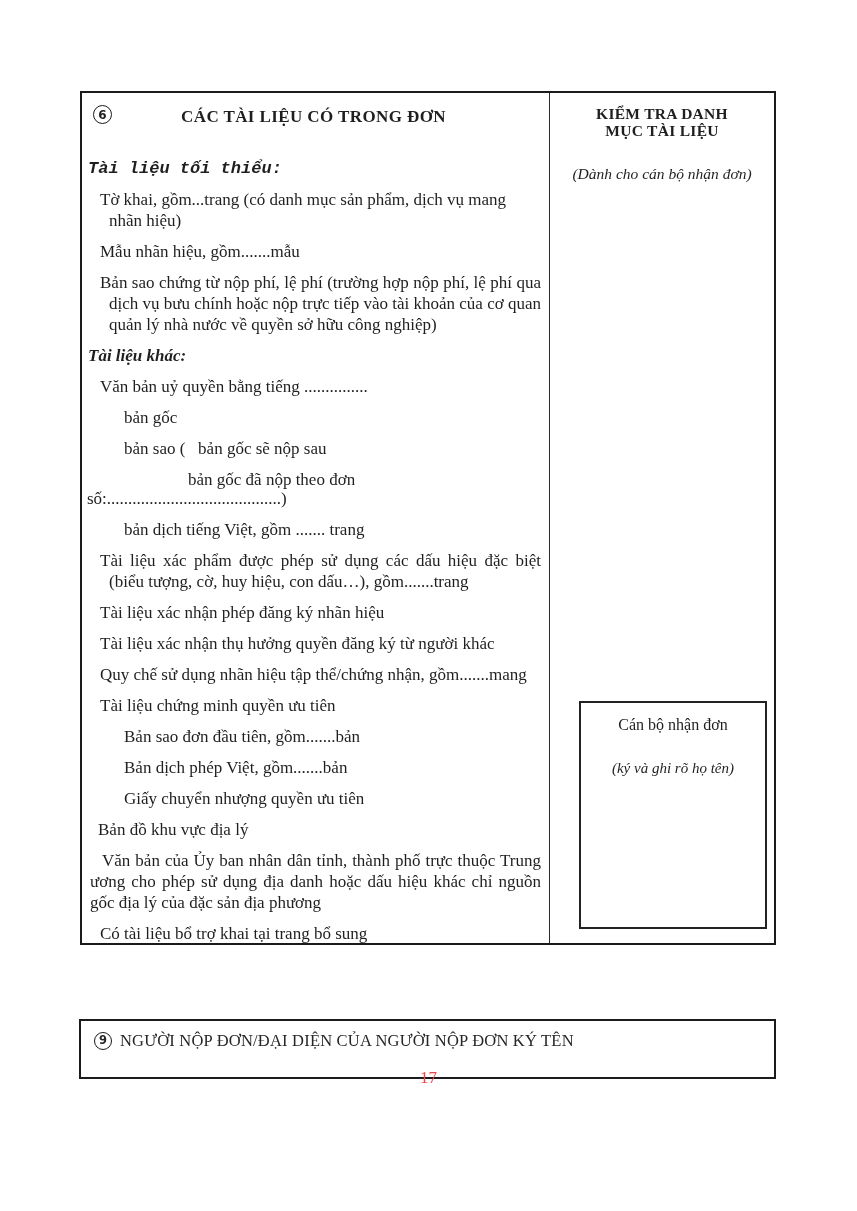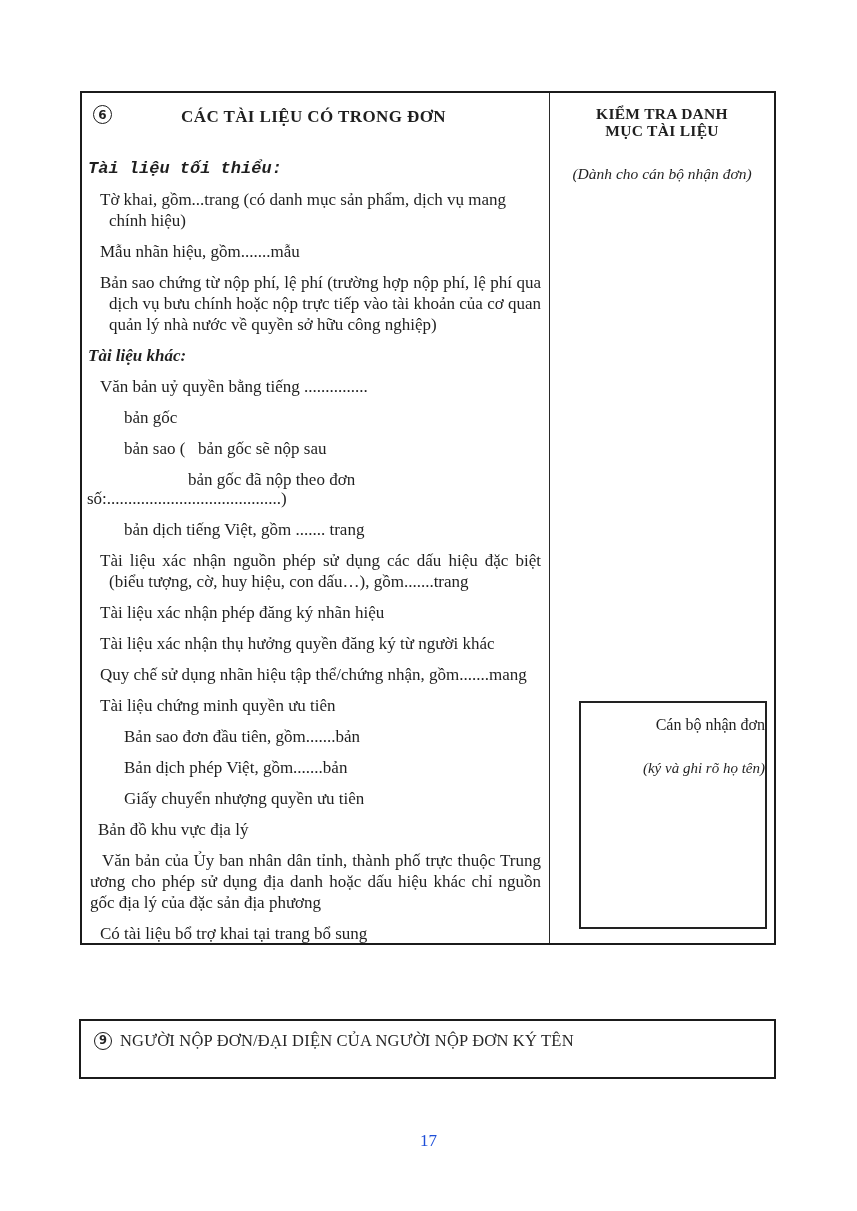--- a/index.html
+++ b/index.html
@@ -96,21 +96,21 @@
     font-style: italic;
     font-size: 15.5px;
     margin-top: 26px;
   }
   .officer-box {
     position: absolute;
     left: 29px; top: 608px;
     width: 188px; height: 228px;
     border: 2px solid #222222;
     background: #ffffff;
-    text-align: right;
+    text-align: center;
   }
   .officer-title {
     font-size: 16px;
     margin-top: 13px;
   }
   .officer-subtitle {
     font-style: italic;
     font-size: 15px;
     margin-top: 26px;
   }
@@ -129,52 +129,52 @@
     align-items: center;
     gap: 8px;
     font-size: 16.5px;
     letter-spacing: 0.2px;
     color: #262626;
   }
   .sign-box .circled { width: 18px; height: 18px; font-size: 11.5px; }
 
   .page-number {
     position: absolute;
-    left: 0; top: 1131px;
+    left: 0; top: 1068px;
     width: 100%;
     text-align: center;
     font-size: 17px;
-    color: #1d4ed8;
+    color: #ef4444;
   }
 </style>
 </head>
 <body>
 
 <div class="page">
 
   <div class="main-box">
 
     <div class="left-col">
       <div class="title-row">
         <span class="circled">6</span>
         <span class="main-title">CÁC TÀI LIỆU CÓ TRONG ĐƠN</span>
       </div>
       <div>
           <div class="item heading heading-first">Tài liệu tối thiểu:</div>
-          <div class="item lv1">Tờ khai, gồm...trang (có danh mục sản phẩm, dịch vụ mang chính hiệu)</div>
+          <div class="item lv1">Tờ khai, gồm...trang (có danh mục sản phẩm, dịch vụ mang nhãn hiệu)</div>
           <div class="item lv1">Mẫu nhãn hiệu, gồm.......mẫu</div>
           <div class="item lv1 justify">Bản sao chứng từ nộp phí, lệ phí (trường hợp nộp phí, lệ phí qua dịch vụ bưu chính hoặc nộp trực tiếp vào tài khoản của cơ quan quản lý nhà nước về quyền sở hữu công nghiệp)</div>
           <div class="item heading">Tài liệu khác:</div>
           <div class="item lv1">Văn bản uỷ quyền bằng tiếng ...............</div>
           <div class="item lv2">bản gốc</div>
           <div class="item lv2">bản sao (   bản gốc sẽ nộp sau</div>
           <div class="item lv3">bản gốc đã nộp theo đơn</div>
           <div class="item lv0 tight">số:.........................................)</div>
           <div class="item lv2">bản dịch tiếng Việt, gồm ....... trang</div>
-          <div class="item lv1 justify">Tài liệu xác nhận nguồn phép sử dụng các dấu hiệu đặc biệt (biểu tượng, cờ, huy hiệu, con dấu…), gồm.......trang</div>
+          <div class="item lv1 justify">Tài liệu xác phẩm được phép sử dụng các dấu hiệu đặc biệt (biểu tượng, cờ, huy hiệu, con dấu…), gồm.......trang</div>
           <div class="item lv1">Tài liệu xác nhận phép đăng ký nhãn hiệu</div>
           <div class="item lv1">Tài liệu xác nhận thụ hưởng quyền đăng ký từ người khác</div>
           <div class="item lv1">Quy chế sử dụng nhãn hiệu tập thể/chứng nhận, gồm.......mang</div>
           <div class="item lv1">Tài liệu chứng minh quyền ưu tiên</div>
           <div class="item lv2">Bản sao đơn đầu tiên, gồm.......bản</div>
           <div class="item lv2">Bản dịch phép Việt, gồm.......bản</div>
           <div class="item lv2">Giấy chuyển nhượng quyền ưu tiên</div>
           <div class="item lv0b">Bản đồ khu vực địa lý</div>
           <div class="item hang justify">Văn bản của Ủy ban nhân dân tỉnh, thành phố trực thuộc Trung ương cho phép sử dụng địa danh hoặc dấu hiệu khác chỉ nguồn gốc địa lý của đặc sản địa phương</div>
           <div class="item lv1">Có tài liệu bổ trợ khai tại trang bổ sung</div>

